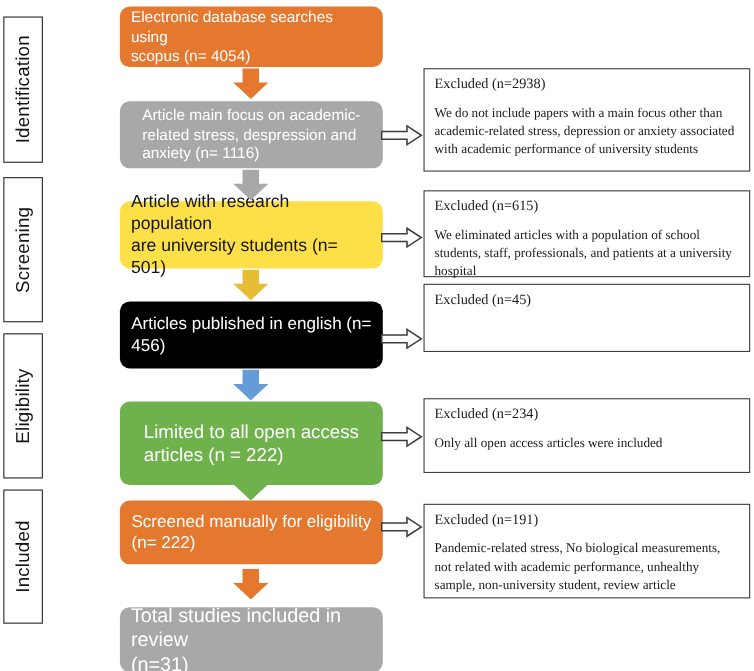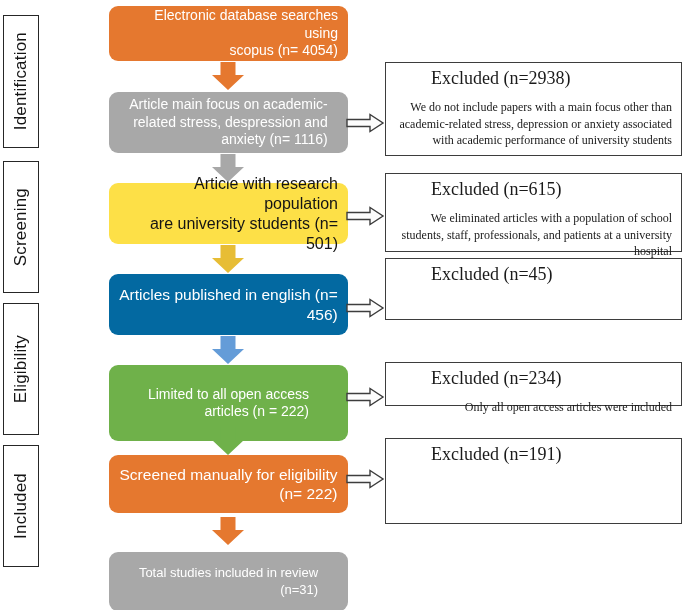--- a/index.html
+++ b/index.html
@@ -38,30 +38,30 @@
   
   .fbox {
     position: absolute;
     left: 109px;
     width: 239px;
     border-radius: 9px;
     box-sizing: border-box;
     display: flex;
     align-items: center;
     justify-content: center;
-    text-align: right;
+    text-align: left;
     padding: 3px 10px;
     color: #ffffff;
     white-space: pre-line;
     line-height: 1.25;
   }
   .bg-orange { background: #E5782F; }
   .bg-gray   { background: #A8A8A8; }
   .bg-yellow { background: #fde047; color: #141414; }
-  .bg-blue   { background: #0369a1; }
+  .bg-blue   { background: #000000; }
   .bg-green  { background: #6FB14A; }
   
   .darrow {
     position: absolute;
     left: 210px;
     width: 36px;
     height: 28px;
   }
   
   .rarrow {
@@ -76,28 +76,26 @@
     left: 385px;
     width: 297px;
     box-sizing: border-box;
     border: 1.5px solid #3d3d3d;
     background: #ffffff;
     padding: 5px 9px;
     font-family: "Liberation Serif", serif;
     color: #1a1a1a;
   }
   .excl-title {
-    font-size: 18px;
+    font-size: 13px;
     margin-bottom: 10px;
-    margin-left: 36px;
   }
   .excl-body {
     font-size: 12px;
     line-height: 1.38;
-    text-align: right;
   }
 </style>
 </head>
 <body>
 
 <div class="canvas">
 
   <div class="stage" style="top:15px;height:133px">
     <span class="vtext">Identification</span>
   </div>
@@ -121,29 +119,29 @@
 anxiety (n= 1116)</span>
   </div>
   <div class="fbox bg-yellow" style="top:183px;height:61px;font-size:16px">
     <span>Article with research population
 are university students (n= 501)</span>
   </div>
   <div class="fbox bg-blue" style="top:274px;height:61px;font-size:15.5px">
     <span>Articles published in english (n=
 456)</span>
   </div>
-  <div class="fbox bg-green" style="top:365px;height:76px;font-size:14px">
+  <div class="fbox bg-green" style="top:365px;height:76px;font-size:17px">
     <span>Limited to all open access
 articles (n = 222)</span>
   </div>
   <div class="fbox bg-orange" style="top:455px;height:58px;font-size:15.5px">
     <span>Screened manually for eligibility
 (n= 222)</span>
   </div>
-  <div class="fbox bg-gray" style="top:552px;height:59px;font-size:13px">
+  <div class="fbox bg-gray" style="top:552px;height:59px;font-size:18px">
     <span>Total studies included in review
 (n=31)</span>
   </div>
 
   <svg class="darrow" style="top:62px" viewBox="0 0 36 28">
     <polygon points="10.5,0 25.5,0 25.5,13 34,13 18,28 2,13 10.5,13" fill="#E5782F"></polygon>
   </svg>
   <svg class="darrow" style="top:154px" viewBox="0 0 36 28">
     <polygon points="10.5,0 25.5,0 25.5,13 34,13 18,28 2,13 10.5,13" fill="#A8A8A8"></polygon>
   </svg>
@@ -180,21 +178,22 @@
     <div class="excl-title">Excluded (n=2938)</div>
     <div class="excl-body">We do not include papers with a main focus other than academic-related stress, depression or anxiety associated with academic performance of university students</div>
   </div>
   <div class="excl" style="top:173px;height:79px">
     <div class="excl-title">Excluded (n=615)</div>
     <div class="excl-body">We eliminated articles with a population of school students, staff, professionals, and patients at a university hospital</div>
   </div>
   <div class="excl" style="top:258px;height:62px">
     <div class="excl-title">Excluded (n=45)</div>
   </div>
-  <div class="excl" style="top:362px;height:44px">
+  <div class="excl" style="top:362px;height:68px">
     <div class="excl-title">Excluded (n=234)</div>
     <div class="excl-body">Only all open access articles were included</div>
   </div>
-  <div class="excl" style="top:438px;height:86px">
+  <div class="excl" style="top:458px;height:86px">
     <div class="excl-title">Excluded (n=191)</div>
+    <div class="excl-body">Pandemic-related stress, No biological measurements, not related with academic performance, unhealthy sample, non-university student, review article</div>
   </div>
 
 </div>
 
 </body></html>

